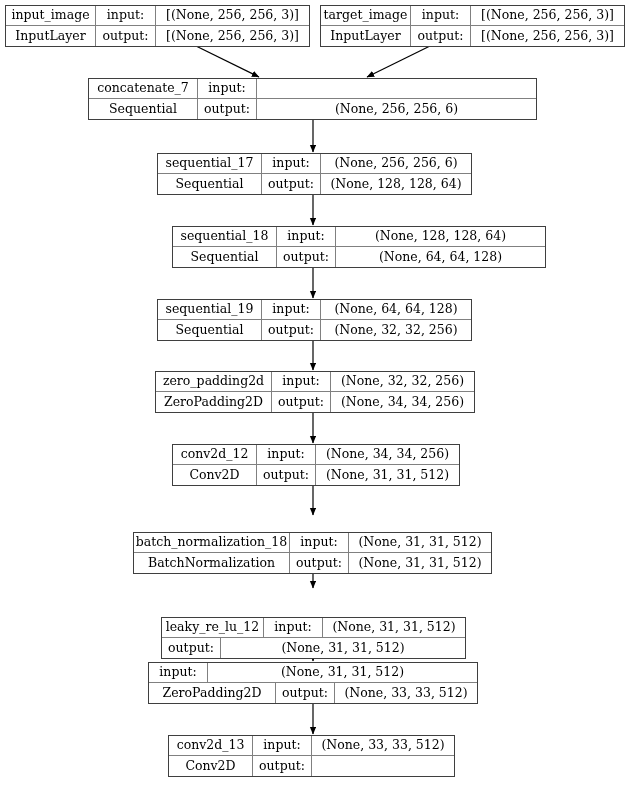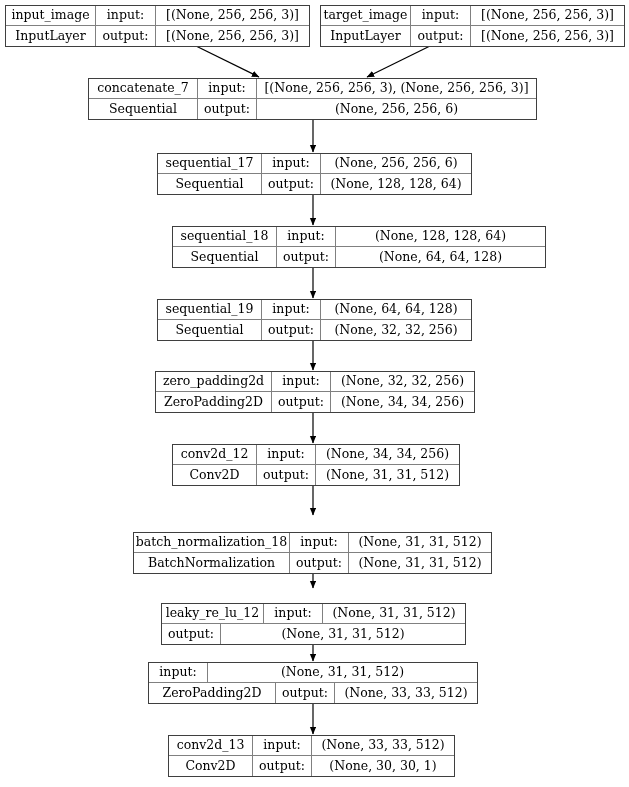--- a/index.html
+++ b/index.html
@@ -114,21 +114,20 @@
         <div class="node-row row-bottom">
           <div class="cell cell-name" style="width: 90px; border-right-color: rgb(128, 128, 128);">InputLayer</div>
           <div class="cell cell-label" style="width: 60px; border-right-color: rgb(128, 128, 128);">output:</div>
           <div class="cell cell-shape" style="border-right: none;">[(None, 256, 256, 3)]</div>
         </div>
       </div>
       <div class="node" style="left: 88px; top: 78px; width: 449px; border-color: rgb(63, 63, 63);">
         <div class="node-row row-top" style="border-bottom-color: rgb(128, 128, 128);">
           <div class="cell cell-name" style="width: 109px; border-right-color: rgb(128, 128, 128);">concatenate_7</div>
           <div class="cell cell-label" style="width: 59px; border-right-color: rgb(128, 128, 128);">input:</div>
-          <div class="cell cell-shape" style="border-right: none;">[(None, 256, 256, 3), (None, 256, 256, 3)]</div>
         </div>
         <div class="node-row row-bottom">
           <div class="cell cell-name" style="width: 109px; border-right-color: rgb(128, 128, 128);">Sequential</div>
           <div class="cell cell-label" style="width: 59px; border-right-color: rgb(128, 128, 128);">output:</div>
           <div class="cell cell-shape" style="border-right: none;">(None, 256, 256, 6)</div>
         </div>
       </div>
       <div class="node" style="left: 157px; top: 153px; width: 315px; border-color: rgb(63, 63, 63);">
         <div class="node-row row-top" style="border-bottom-color: rgb(128, 128, 128);">
           <div class="cell cell-name" style="width: 104px; border-right-color: rgb(128, 128, 128);">sequential_17</div>
@@ -194,21 +193,21 @@
           <div class="cell cell-name" style="width: 156px; border-right-color: rgb(128, 128, 128);">batch_normalization_18</div>
           <div class="cell cell-label" style="width: 59px; border-right-color: rgb(128, 128, 128);">input:</div>
           <div class="cell cell-shape" style="border-right: none;">(None, 31, 31, 512)</div>
         </div>
         <div class="node-row row-bottom">
           <div class="cell cell-name" style="width: 156px; border-right-color: rgb(128, 128, 128);">BatchNormalization</div>
           <div class="cell cell-label" style="width: 59px; border-right-color: rgb(128, 128, 128);">output:</div>
           <div class="cell cell-shape" style="border-right: none;">(None, 31, 31, 512)</div>
         </div>
       </div>
-      <div class="node" style="left: 161px; top: 603px; width: 305px; border-color: rgb(63, 63, 63);">
+      <div class="node" style="left: 161px; top: 617px; width: 305px; border-color: rgb(63, 63, 63);">
         <div class="node-row row-top" style="border-bottom-color: rgb(128, 128, 128);">
           <div class="cell cell-name" style="width: 102px; border-right-color: rgb(128, 128, 128);">leaky_re_lu_12</div>
           <div class="cell cell-label" style="width: 59px; border-right-color: rgb(128, 128, 128);">input:</div>
           <div class="cell cell-shape" style="border-right: none;">(None, 31, 31, 512)</div>
         </div>
         <div class="node-row row-bottom">
           <div class="cell cell-label" style="width: 59px; border-right-color: rgb(128, 128, 128);">output:</div>
           <div class="cell cell-shape" style="border-right: none;">(None, 31, 31, 512)</div>
         </div>
       </div>
@@ -225,17 +224,16 @@
       </div>
       <div class="node" style="left: 168px; top: 735px; width: 287px; border-color: rgb(63, 63, 63);">
         <div class="node-row row-top" style="border-bottom-color: rgb(128, 128, 128);">
           <div class="cell cell-name" style="width: 84px; border-right-color: rgb(128, 128, 128);">conv2d_13</div>
           <div class="cell cell-label" style="width: 59px; border-right-color: rgb(128, 128, 128);">input:</div>
           <div class="cell cell-shape" style="border-right: none;">(None, 33, 33, 512)</div>
         </div>
         <div class="node-row row-bottom">
           <div class="cell cell-name" style="width: 84px; border-right-color: rgb(128, 128, 128);">Conv2D</div>
           <div class="cell cell-label" style="width: 59px; border-right-color: rgb(128, 128, 128);">output:</div>
-          <div class="cell cell-shape" style="border-right: none;">(None, 30, 30, 1)</div>
         </div>
       </div>
     </div>
 </div>
 
 </body></html>

